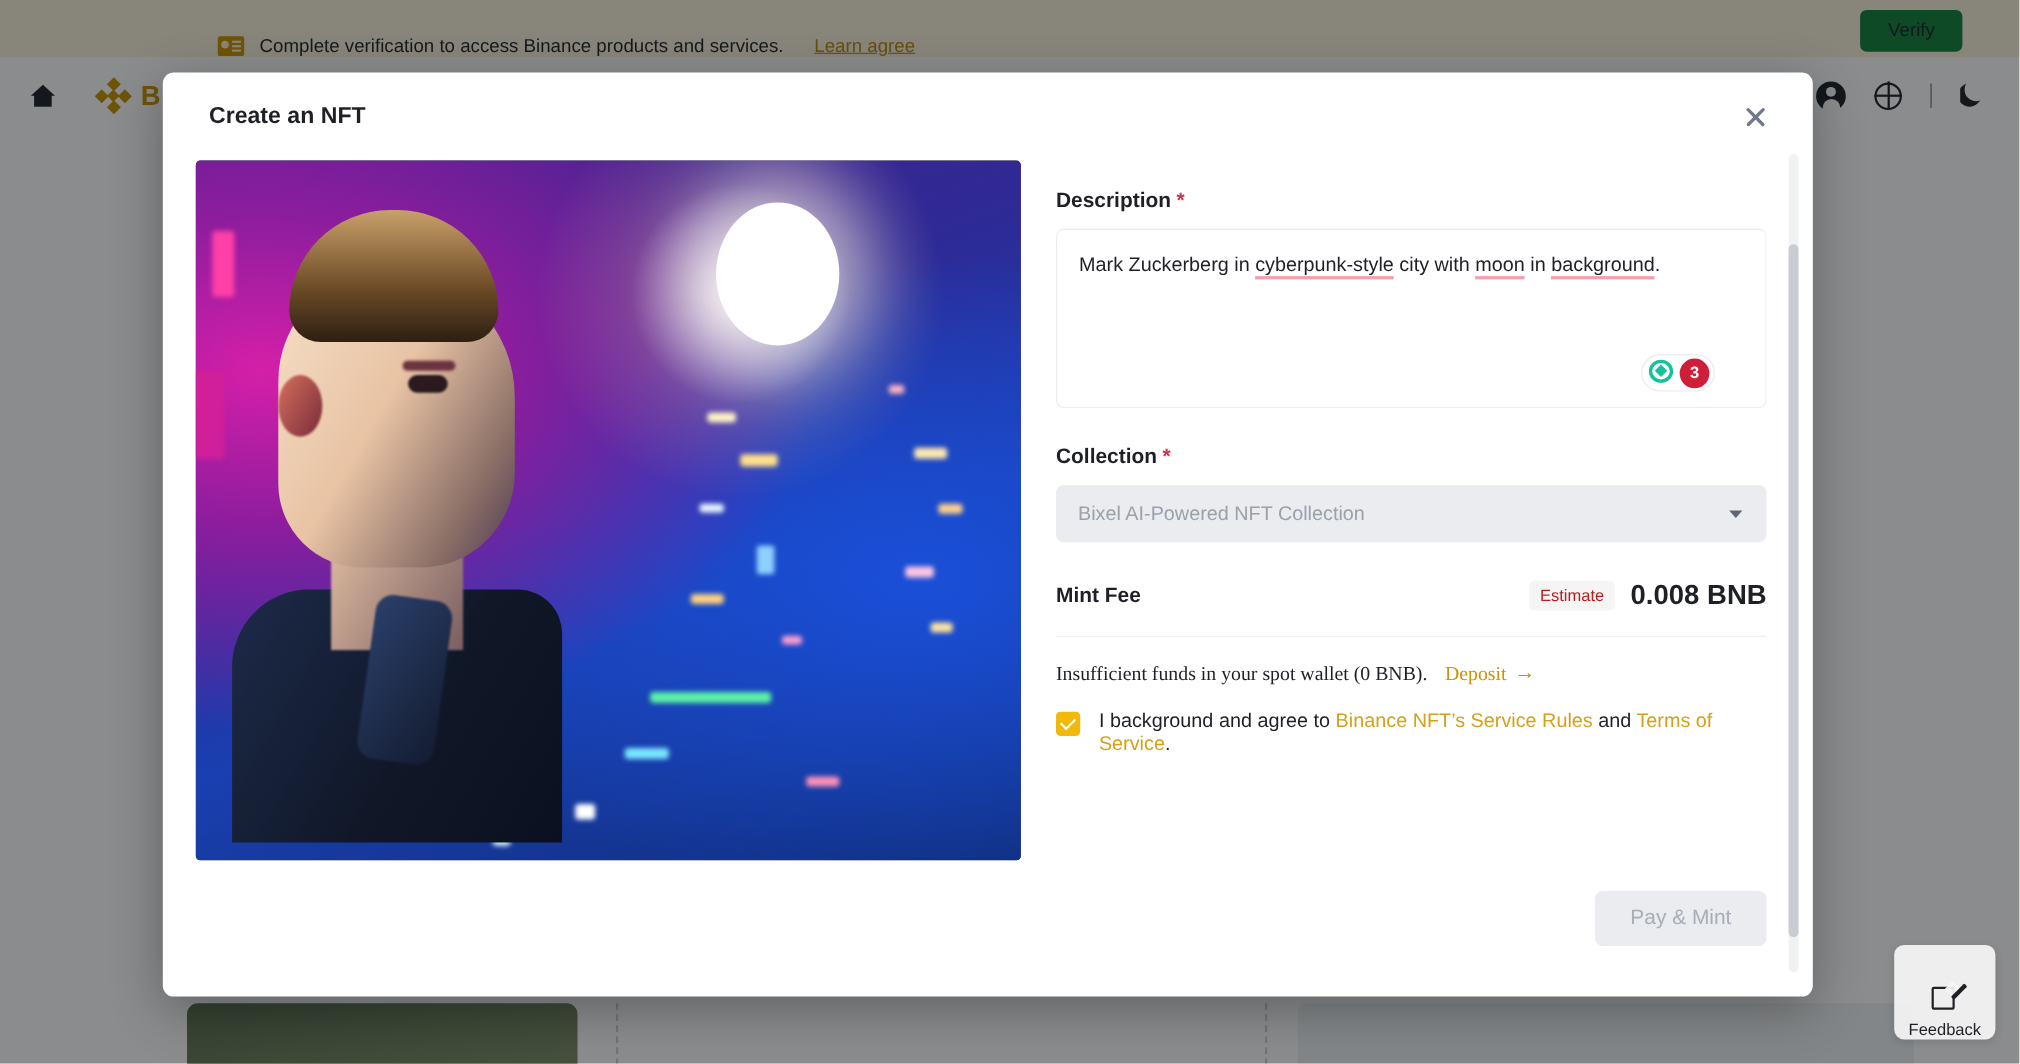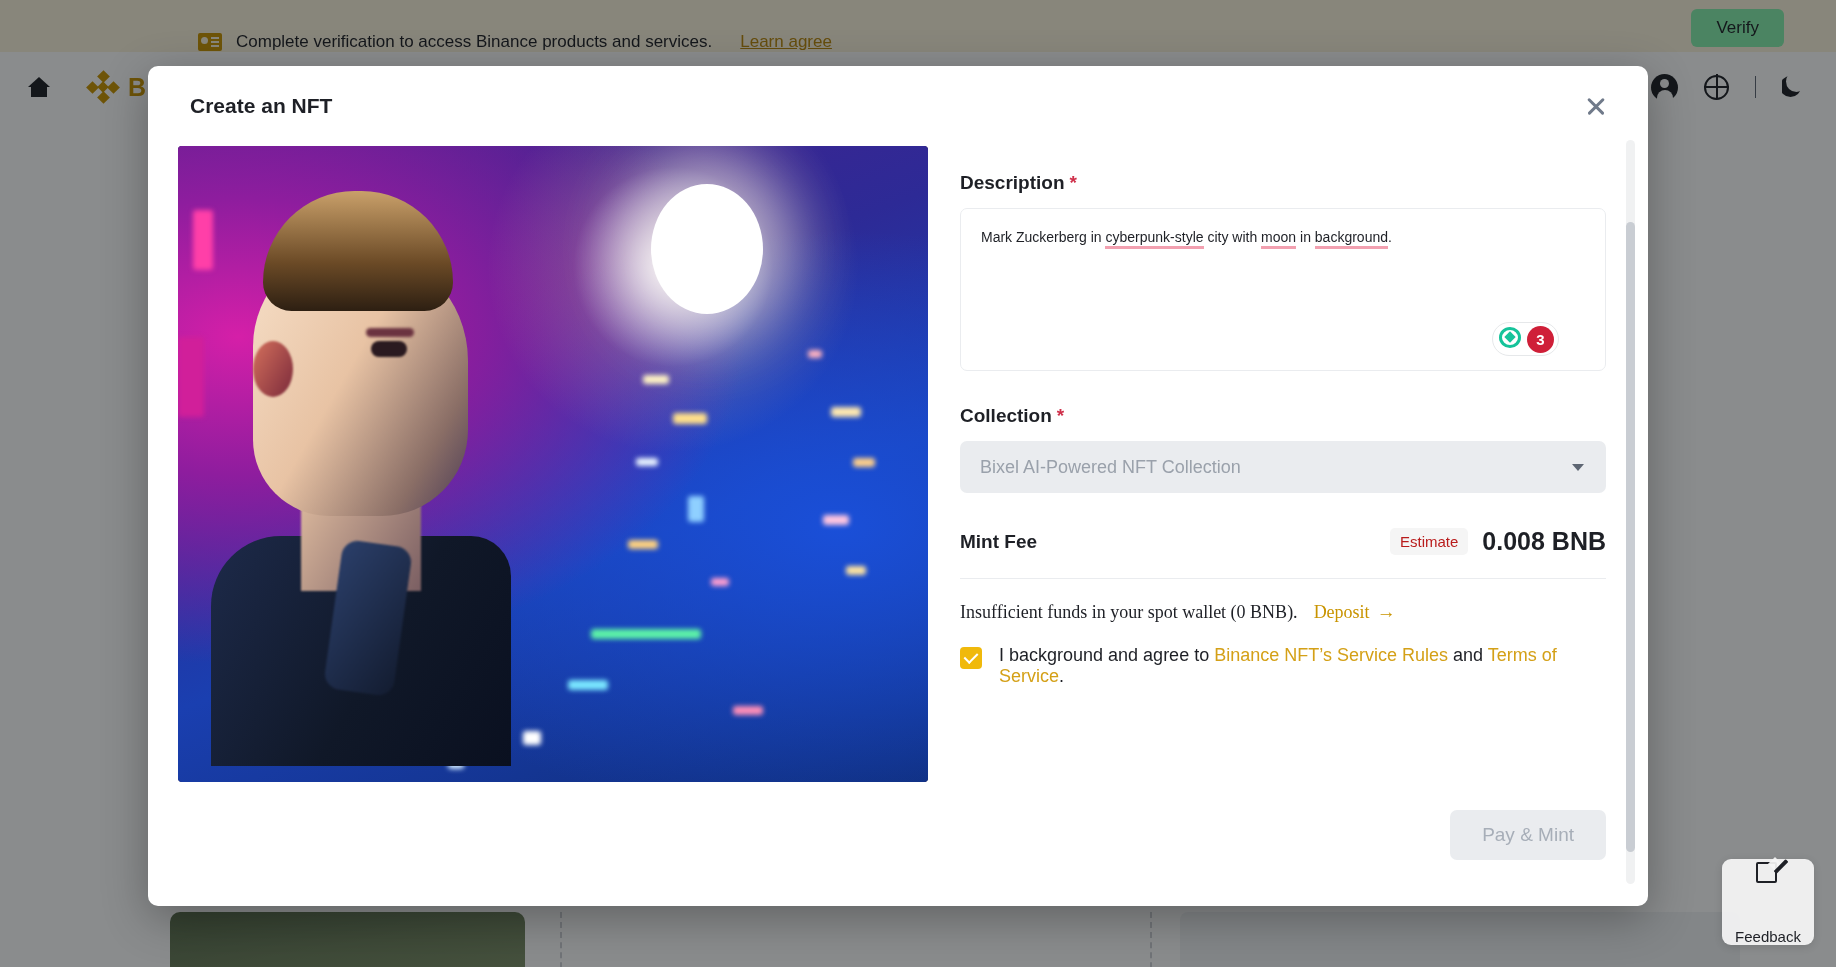--- a/index.html
+++ b/index.html
@@ -70,21 +70,21 @@
   .banner-link {
     font-size: 17px;
     color: #B8860B;
     text-decoration: underline;
     margin-left: 14px;
   }
   .verify-btn {
     position: absolute;
     right: 52px;
     top: 9px;
-    background: #86efac;
+    background: #15803d;
     color: #1E2026;
     border: none;
     border-radius: 6px;
     font-size: 17px;
     font-family: "Liberation Sans", sans-serif;
     padding: 9px 25px;
     cursor: pointer;
   }
 
   .bg-header {
@@ -449,21 +449,21 @@
 
   .desc-box {
     position: relative;
     border: 1px solid #EAECEF;
     border-radius: 7px;
     height: 163px;
     padding: 18px 20px;
     background: #fff;
   }
   .desc-text {
-    font-size: 14px;
+    font-size: 18px;
     color: #1E2026;
     line-height: 1.45;
   }
   .desc-text .sp {
     border-bottom: 3px solid #F2A0B0;
     padding-bottom: 1px;
   }
   .grammarly-badge {
     position: absolute;
     right: 46px;
@@ -657,21 +657,21 @@
     position: absolute;
     right: 22px;
     bottom: 22px;
     width: 92px;
     height: 86px;
     background: rgba(245,245,245,0.93);
     border-radius: 9px;
     display: flex;
     flex-direction: column;
     align-items: center;
-    justify-content: space-between;
+    justify-content: flex-end;
     gap: 9px;
     cursor: pointer;
     box-shadow: 0 2px 8px rgba(0,0,0,0.12);
   }
   .edit-icon {
     width: 25px; height: 25px;
     position: relative;
     flex: none;
   }
   .edit-icon .sq {

